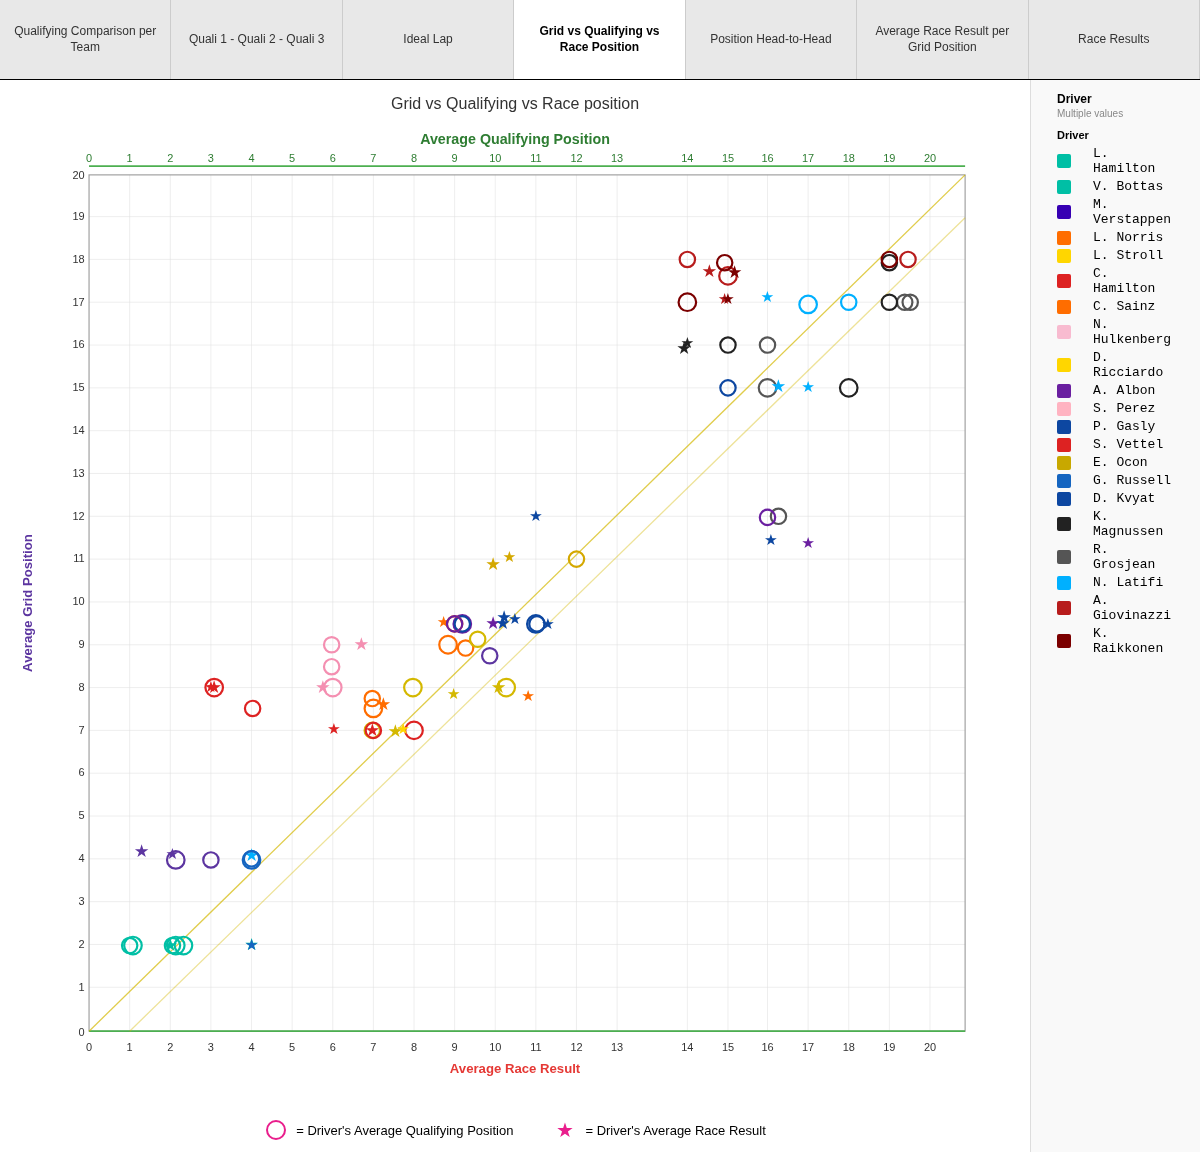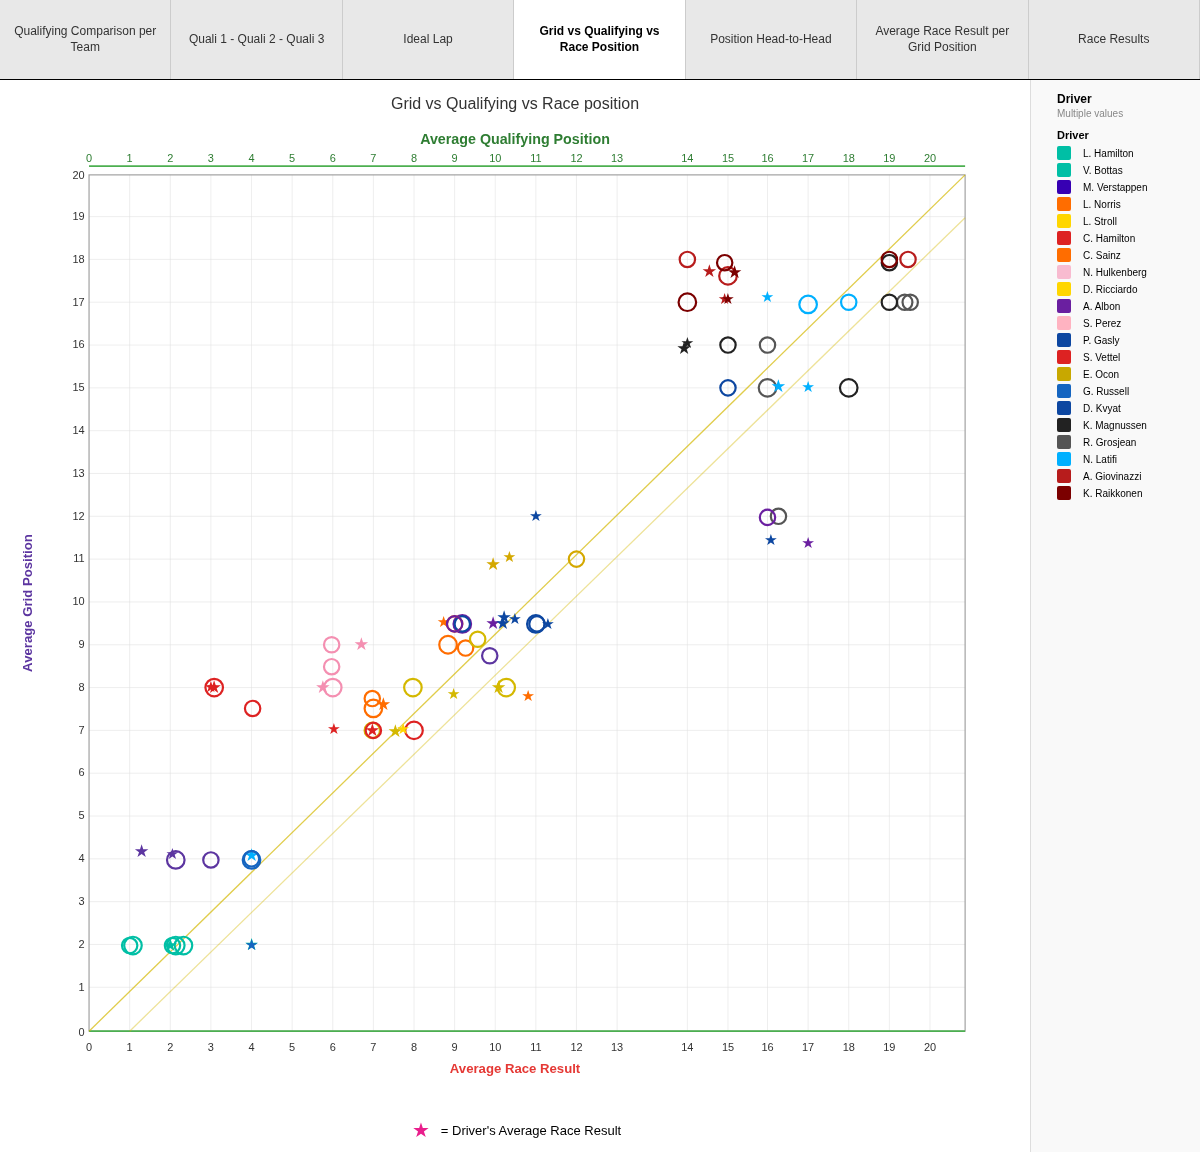--- a/index.html
+++ b/index.html
@@ -90,23 +90,24 @@
       margin-bottom: 10px;
       font-size: 10px;
     }
     .driver-label {
       font-weight: bold;
       margin-bottom: 5px;
     }
     .driver-item {
       display: flex;
       align-items: center;
-      gap: 12px;
+      gap: 22px;
       margin-bottom: 3px;
-      font-size: 10px;
+      font-size: 13px;
+      font-family: Liberation Mono, monospace;
     }
     .driver-color-box {
       width: 14px;
       height: 14px;
       border-radius: 2px;
       flex-shrink: 0;
     }
 
     
     .chart-svg-container {
@@ -438,20 +439,26 @@
         <text x="404" y="527" text-anchor="middle" fill="#d4b800" font-size="14">★</text>
 
         <text x="455" y="403" text-anchor="middle" fill="#d4a800" font-size="14">★</text>
 
       </svg>
     </div>
 
     <div class="chart-legend-bottom">
       <div class="legend-item">
         <svg width="24" height="24" viewBox="0 0 24 24">
+          <circle cx="12" cy="12" r="9" fill="none" stroke="#E91E8C" stroke-width="2"></circle>
+        </svg>
+        <span>= Driver's Average Qualifying Position</span>
+      </div>
+      <div class="legend-item">
+        <svg width="24" height="24" viewBox="0 0 24 24">
           <text x="12" y="19" text-anchor="middle" fill="#E91E8C" font-size="20">★</text>
         </svg>
         <span>= Driver's Average Race Result</span>
       </div>
     </div>
   </div>
 
   <div class="right-panel">
     <div class="panel-title">Driver</div>
     <div class="panel-subtitle">Multiple values</div>

